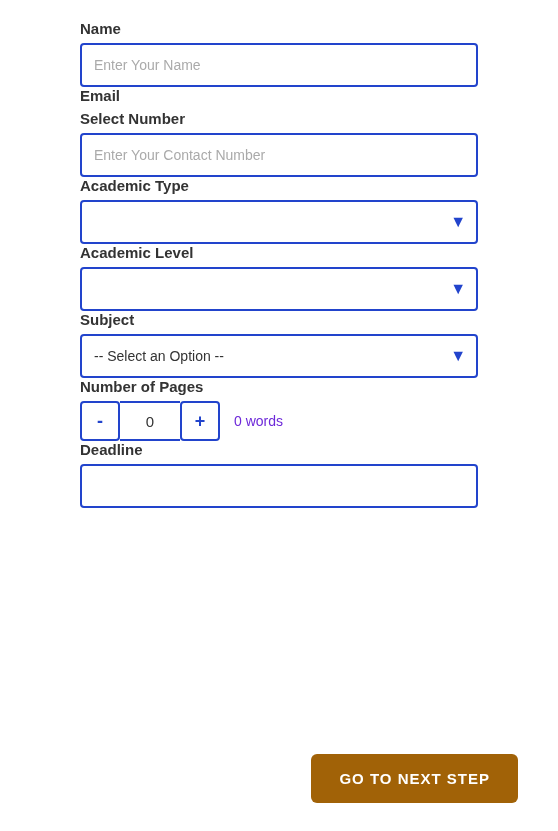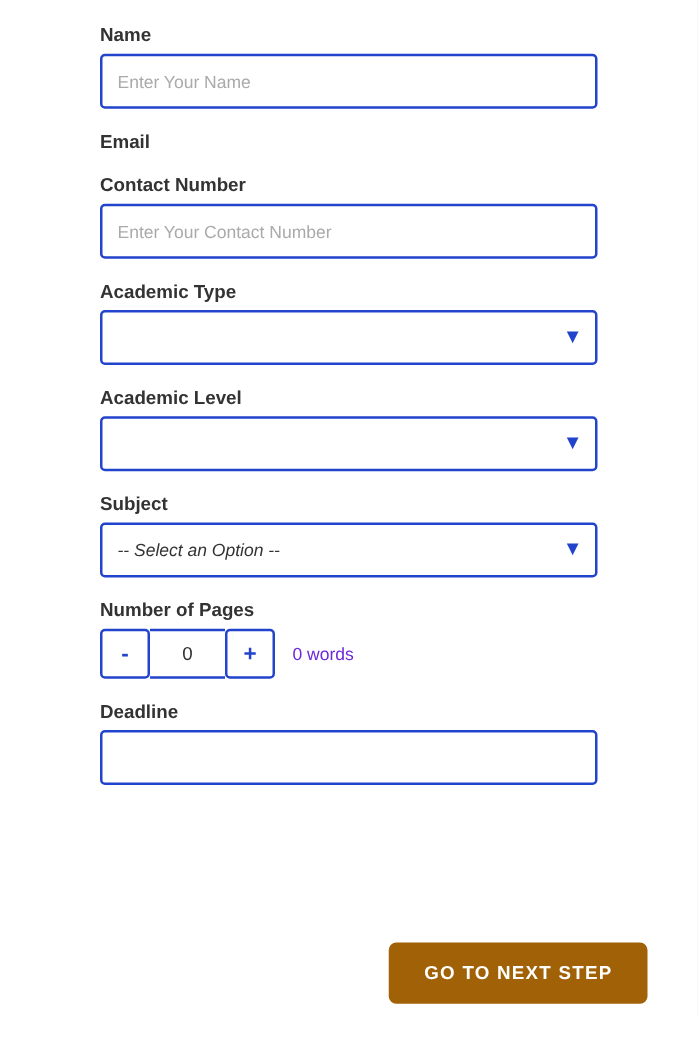--- a/index.html
+++ b/index.html
@@ -19,21 +19,20 @@
 
     .form-container {
       background: #ffffff;
       width: 558px;
       min-height: 831px;
       padding: 20px 80px 30px 80px;
       position: relative;
     }
 
     .field-group {
-      margin-bottom: 18px;
     }
 
     .field-label {
       font-size: 15px;
       font-weight: 600;
       color: #333333;
       margin-bottom: 6px;
       display: block;
     }
 
@@ -63,21 +62,20 @@
       border: 2px solid #2244cc;
       border-radius: 4px;
       padding: 0 12px;
       font-size: 14px;
       color: #333;
       appearance: none;
       -webkit-appearance: none;
       background: #ffffff;
       cursor: pointer;
       outline: none;
-      font-style: italic;
     }
 
     .select-arrow {
       position: absolute;
       right: 12px;
       top: 50%;
       transform: translateY(-50%);
       pointer-events: none;
       color: #2244cc;
       font-size: 16px;
@@ -147,21 +145,21 @@
   <div class="field-group">
     <label class="field-label">Name</label>
     <input class="field-input" type="text" placeholder="Enter Your Name" style="">
   </div>
 
   <div class="field-group">
     <label class="field-label">Email</label>
   </div>
 
   <div class="field-group">
-    <label class="field-label">Contact Number</label>
+    <label class="field-label">Select Number</label>
     <input class="field-input" type="text" placeholder="Enter Your Contact Number" style="">
   </div>
 
   <div class="field-group">
     <label class="field-label">Academic Type</label>
     <div class="field-select-wrapper">
       <select class="field-select">
         <option value=""></option>
       </select>
       <span class="select-arrow">▼</span>

